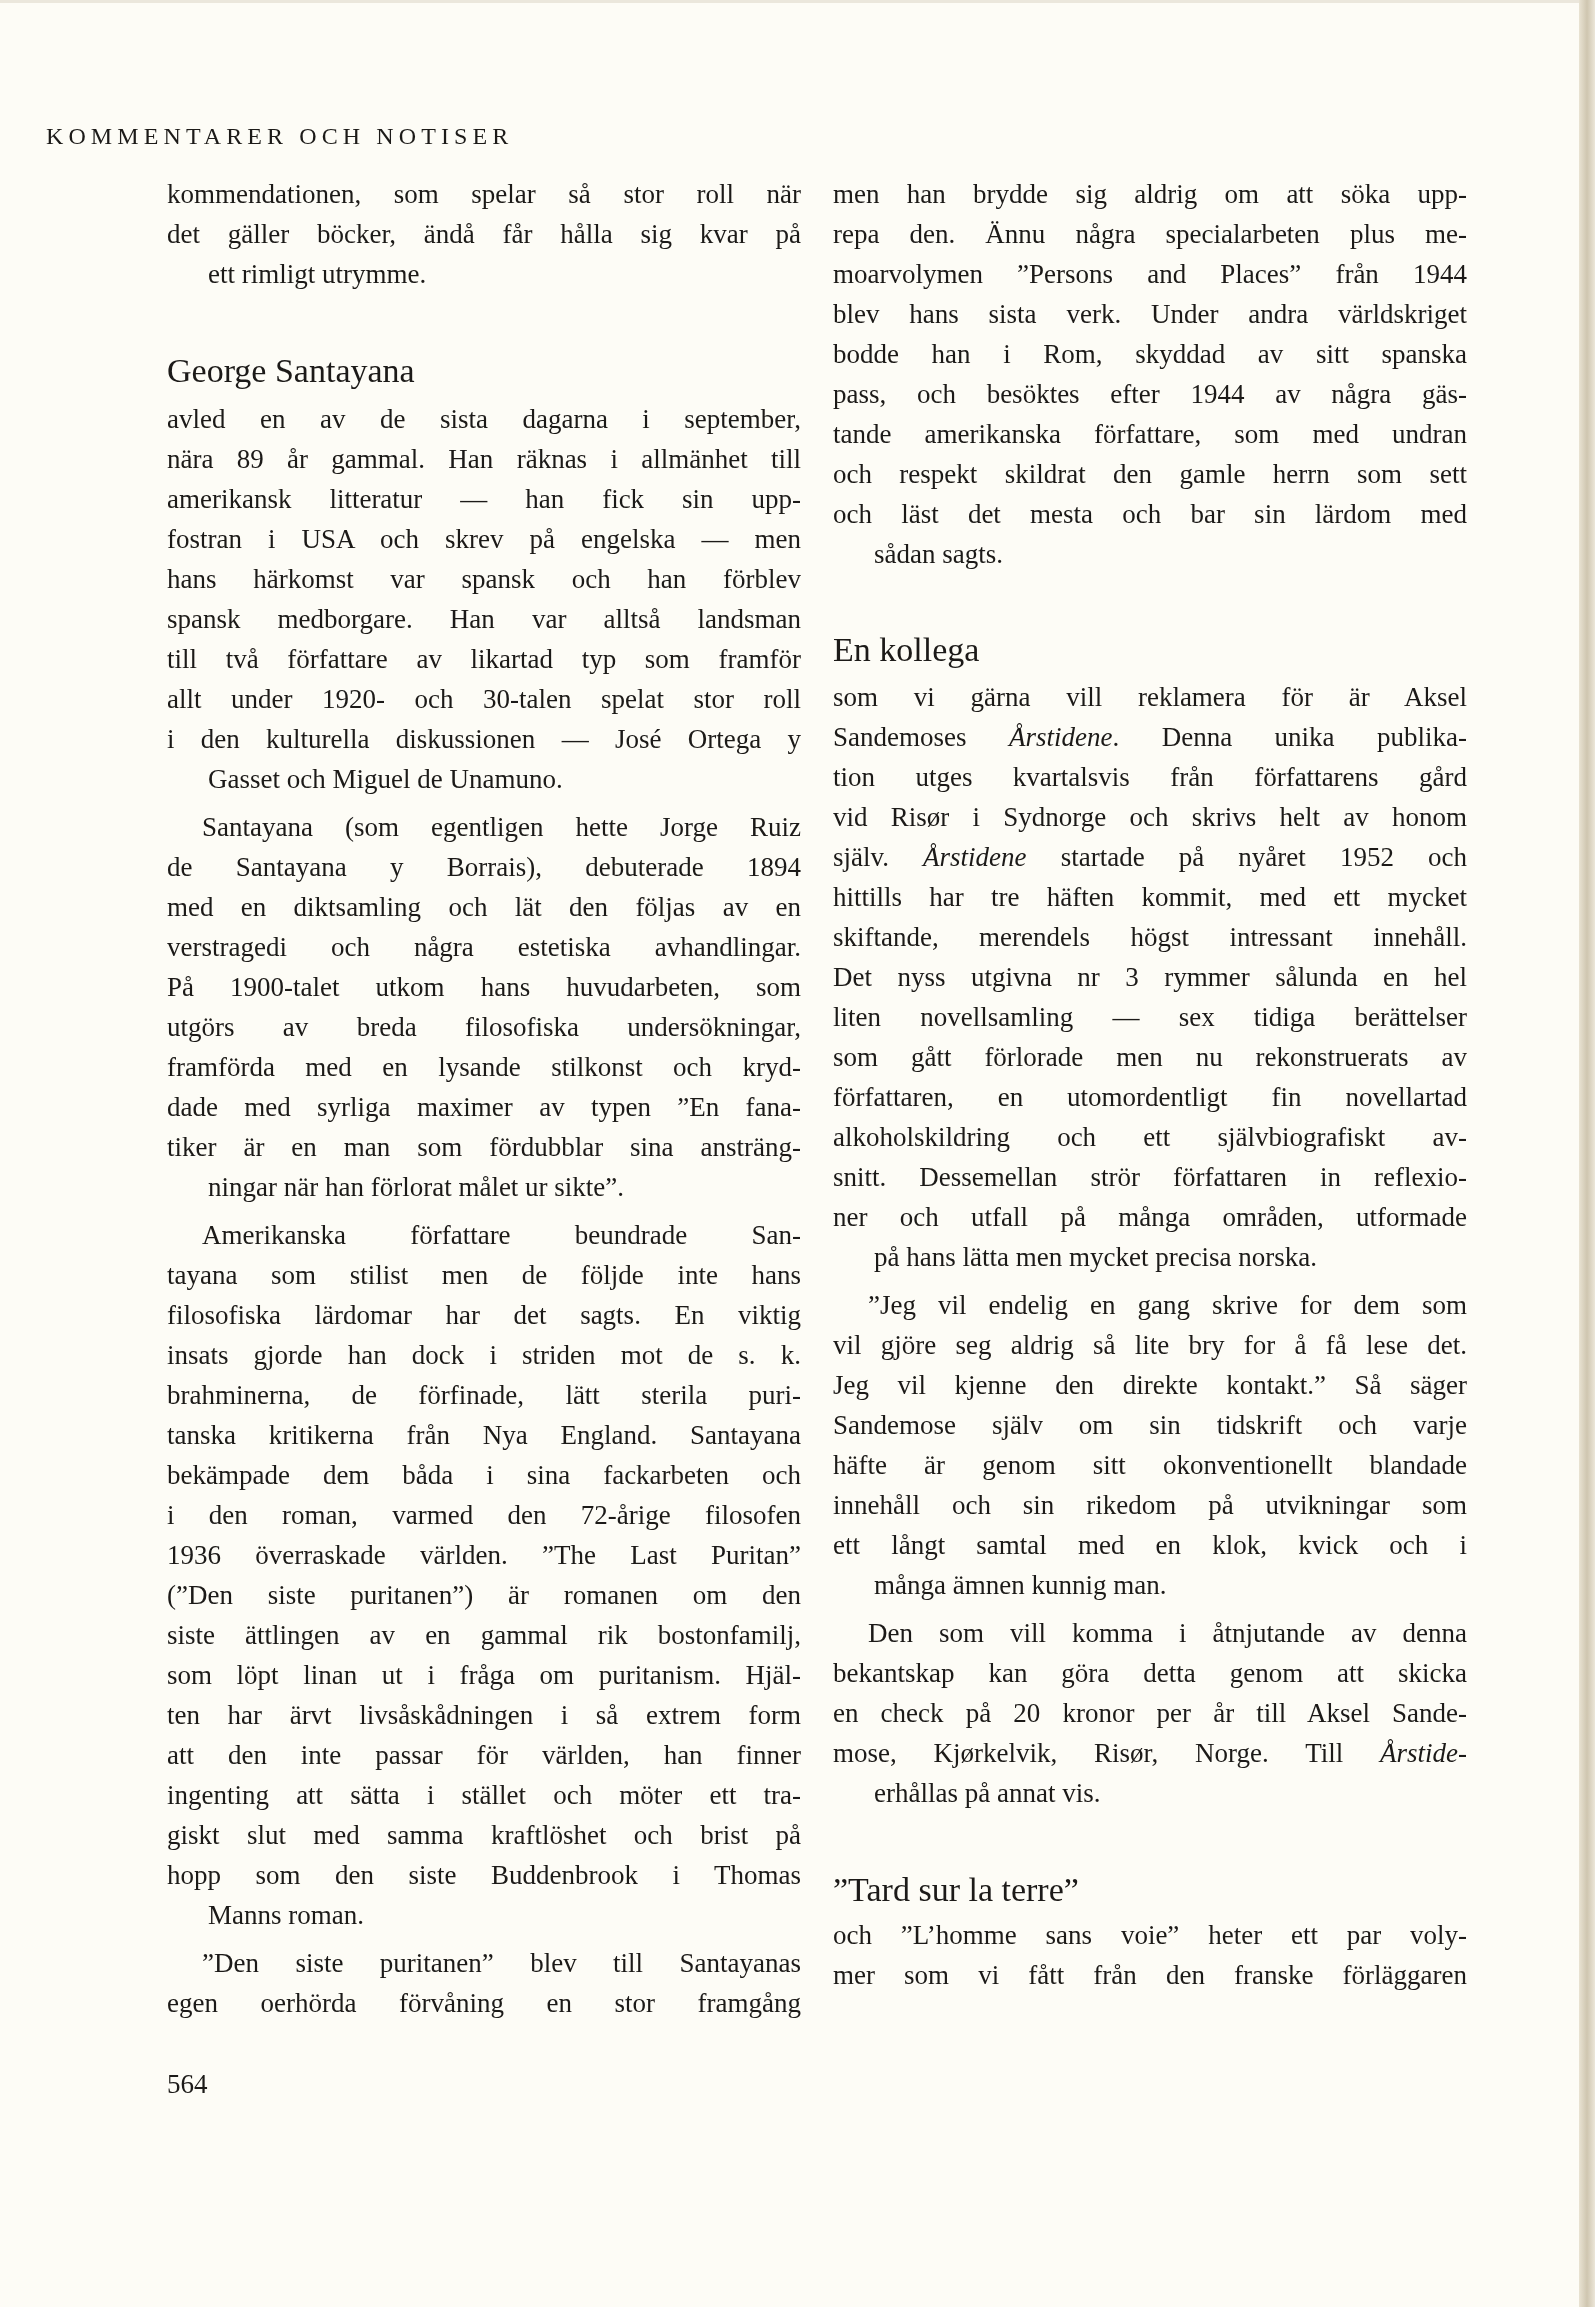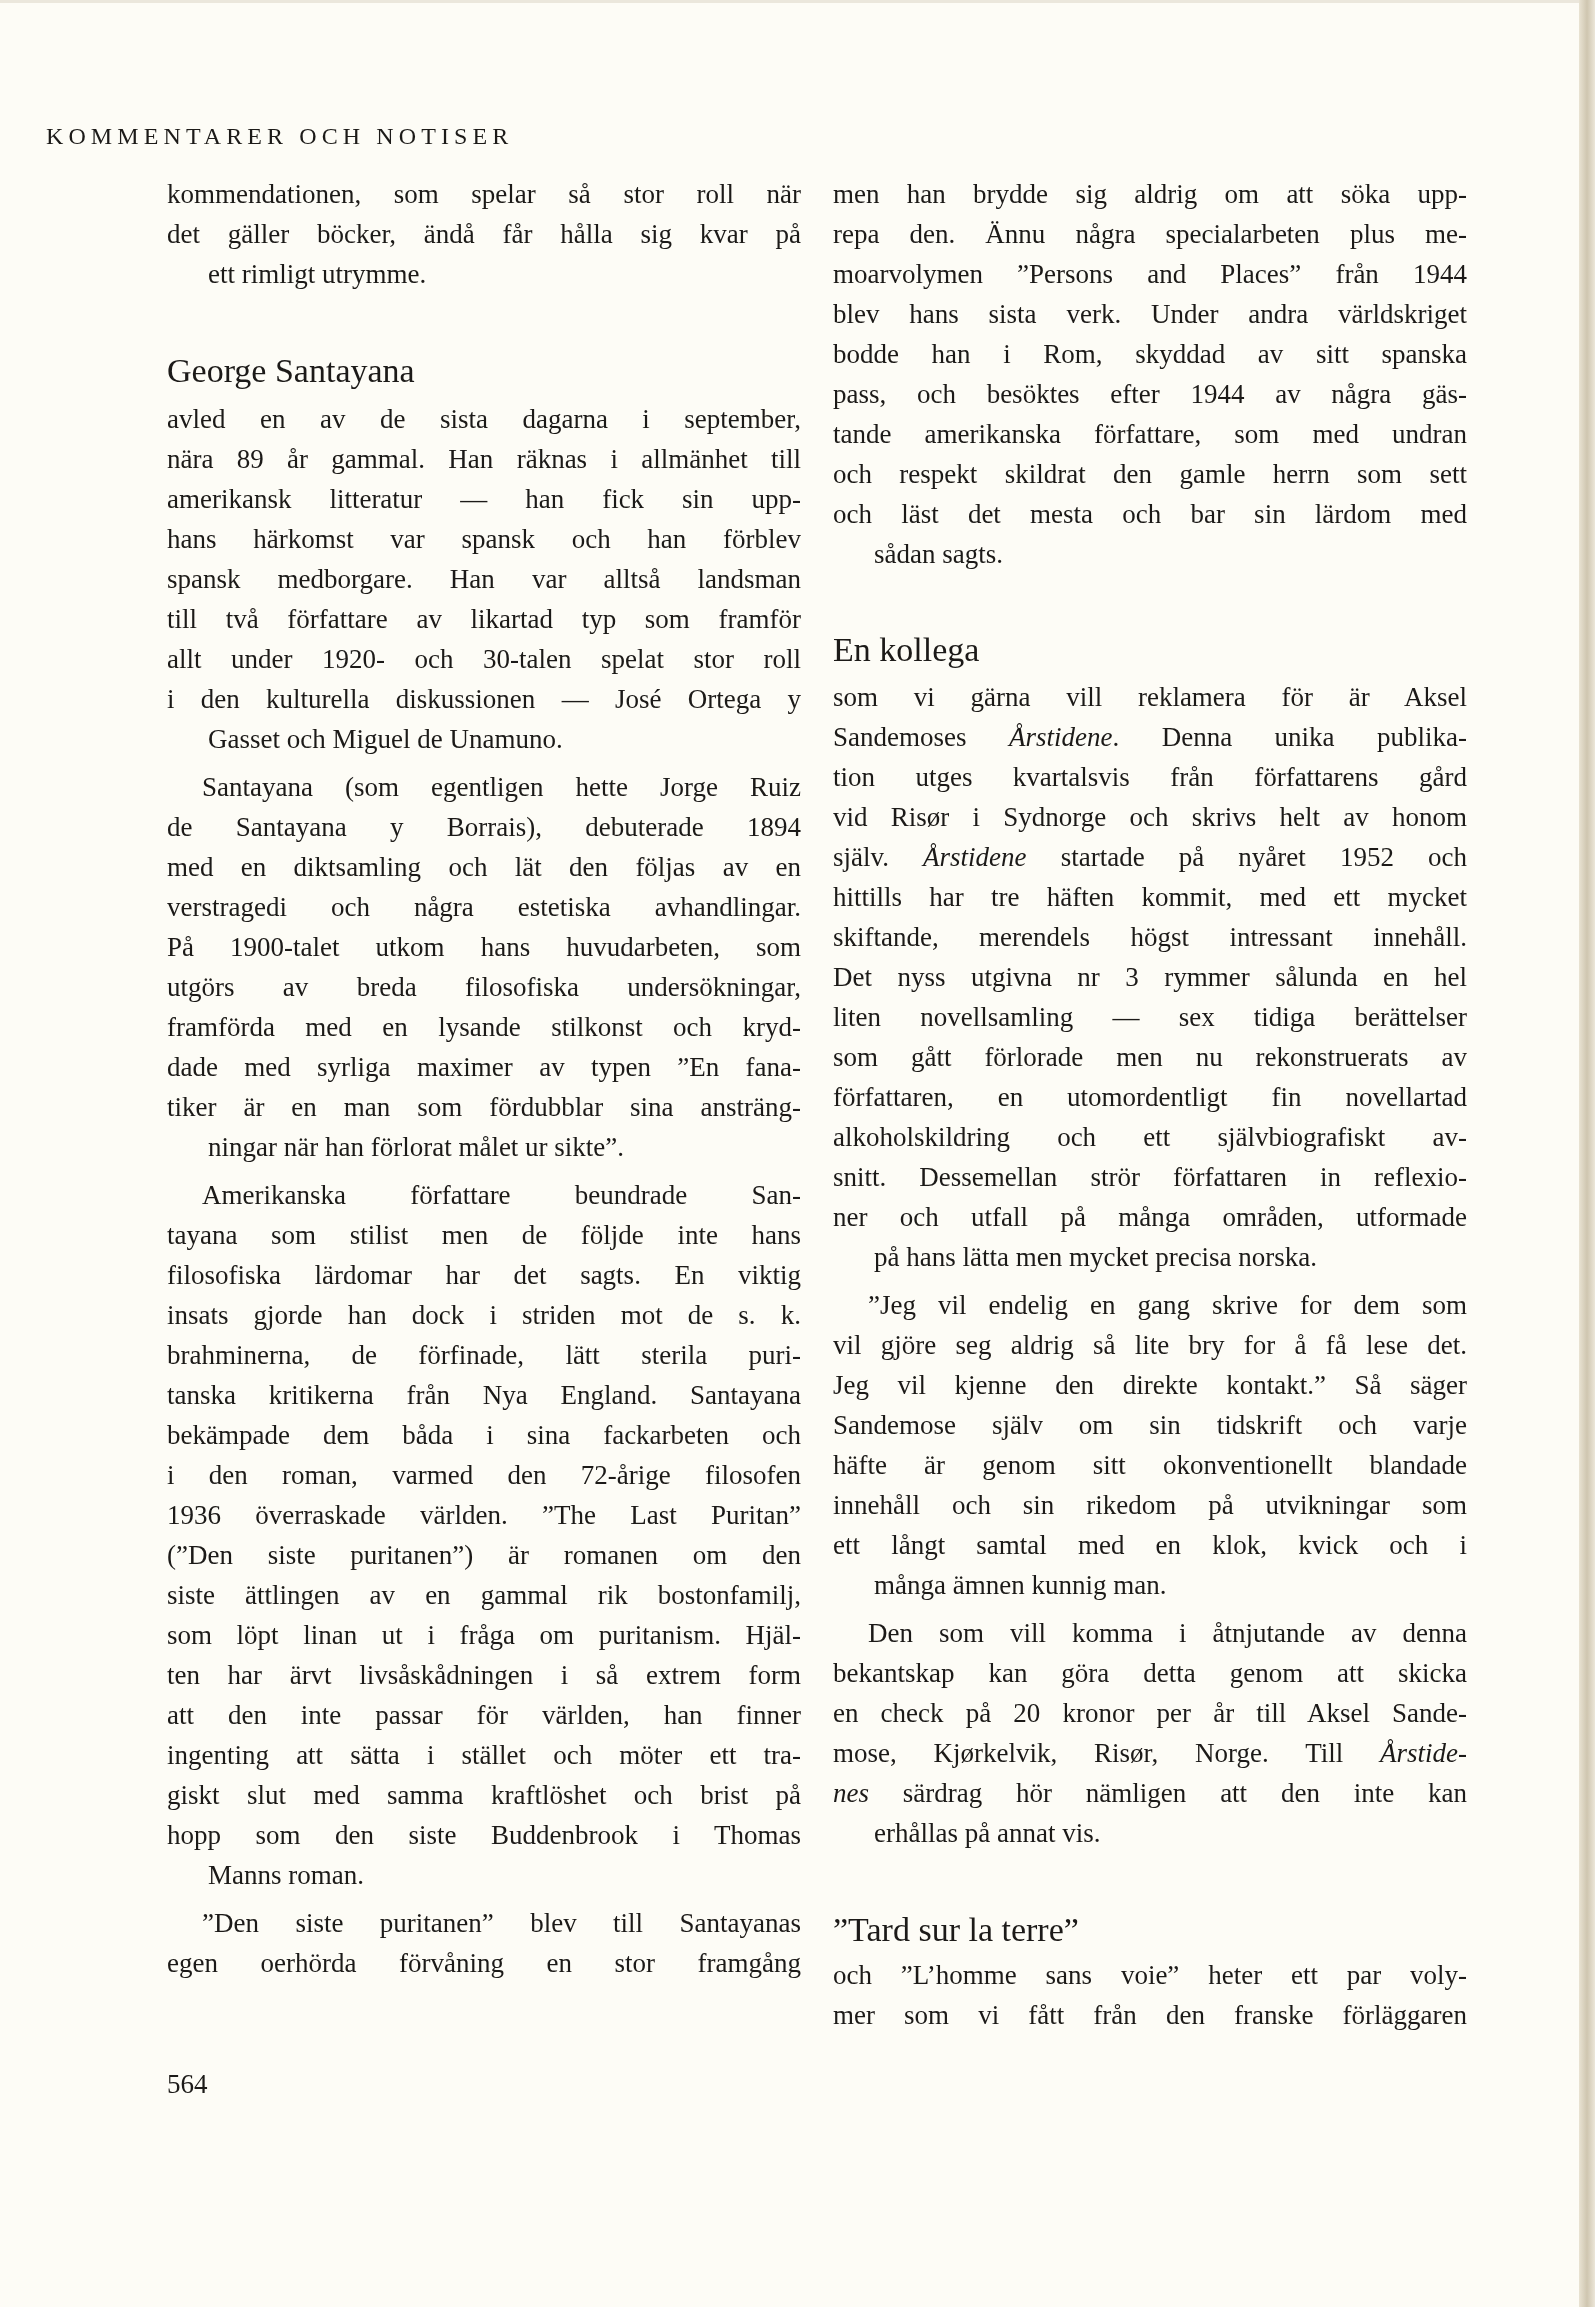--- a/index.html
+++ b/index.html
@@ -53,20 +53,21 @@
     <span class="line">det gäller böcker, ändå får hålla sig kvar på</span>
     <span class="line last">ett rimligt utrymme.</span>
   </div>
 
   <h2 class="h-santayana">George Santayana</h2>
 
   <div>
     <span class="line">avled en av de sista dagarna i september,</span>
     <span class="line">nära 89 år gammal. Han räknas i allmänhet till</span>
     <span class="line">amerikansk litteratur — han fick sin upp-</span>
+    <span class="line">fostran i USA och skrev på engelska — men</span>
     <span class="line">hans härkomst var spansk och han förblev</span>
     <span class="line">spansk medborgare. Han var alltså landsman</span>
     <span class="line">till två författare av likartad typ som framför</span>
     <span class="line">allt under 1920- och 30-talen spelat stor roll</span>
     <span class="line">i den kulturella diskussionen — José Ortega y</span>
     <span class="line last">Gasset och Miguel de Unamuno.</span>
   </div>
   <span class="gap"></span>
   <div>
     <span class="line indent">Santayana (som egentligen hette Jorge Ruiz</span>
@@ -151,21 +152,20 @@
     <span class="line">innehåll och sin rikedom på utvikningar som</span>
     <span class="line">ett långt samtal med en klok, kvick och i</span>
     <span class="line last">många ämnen kunnig man.</span>
   </div>
   <span class="gap"></span>
   <div id="kollega-p3">
       <span class="line indent"><span>Den som vill komma i åtnjutande av denna</span></span>
       <span class="line"><span>bekantskap kan göra detta genom att skicka</span></span>
       <span class="line"><span>en check på 20 kronor per år till Aksel Sande-</span></span>
       <span class="line"><span>mose, Kjørkelvik, Risør, Norge. Till </span><em>Årstide-</em></span>
-      <span class="line"><em>nes</em><span> särdrag hör nämligen att den inte kan</span></span>
       <span class="line last"><span>erhållas på annat vis.</span></span>
     </div>
 
   <h2 class="h-tard">”Tard sur la terre”</h2>
   <div>
     <span class="line">och ”L’homme sans voie” heter ett par voly-</span>
     <span class="line">mer som vi fått från den franske förläggaren</span>
   </div>
 </div>
 

